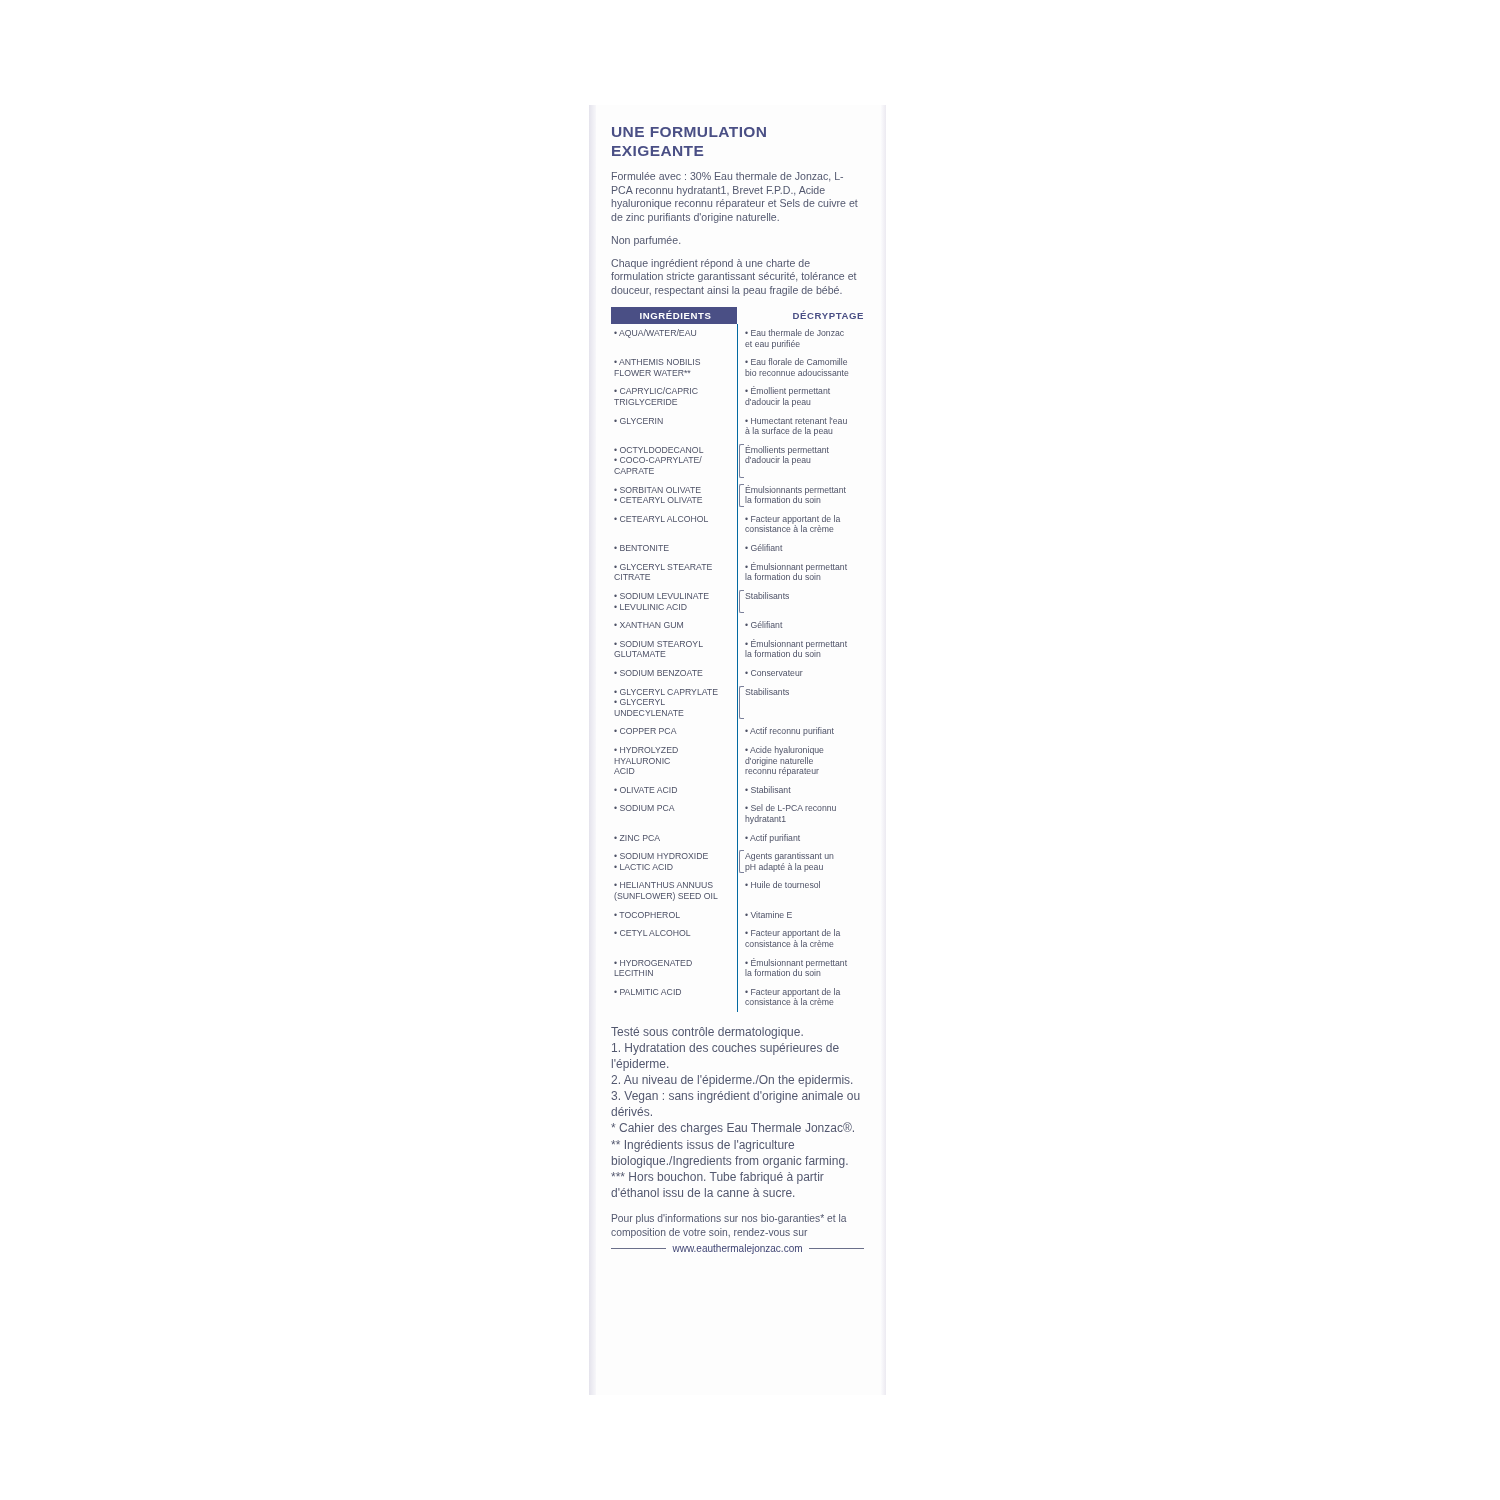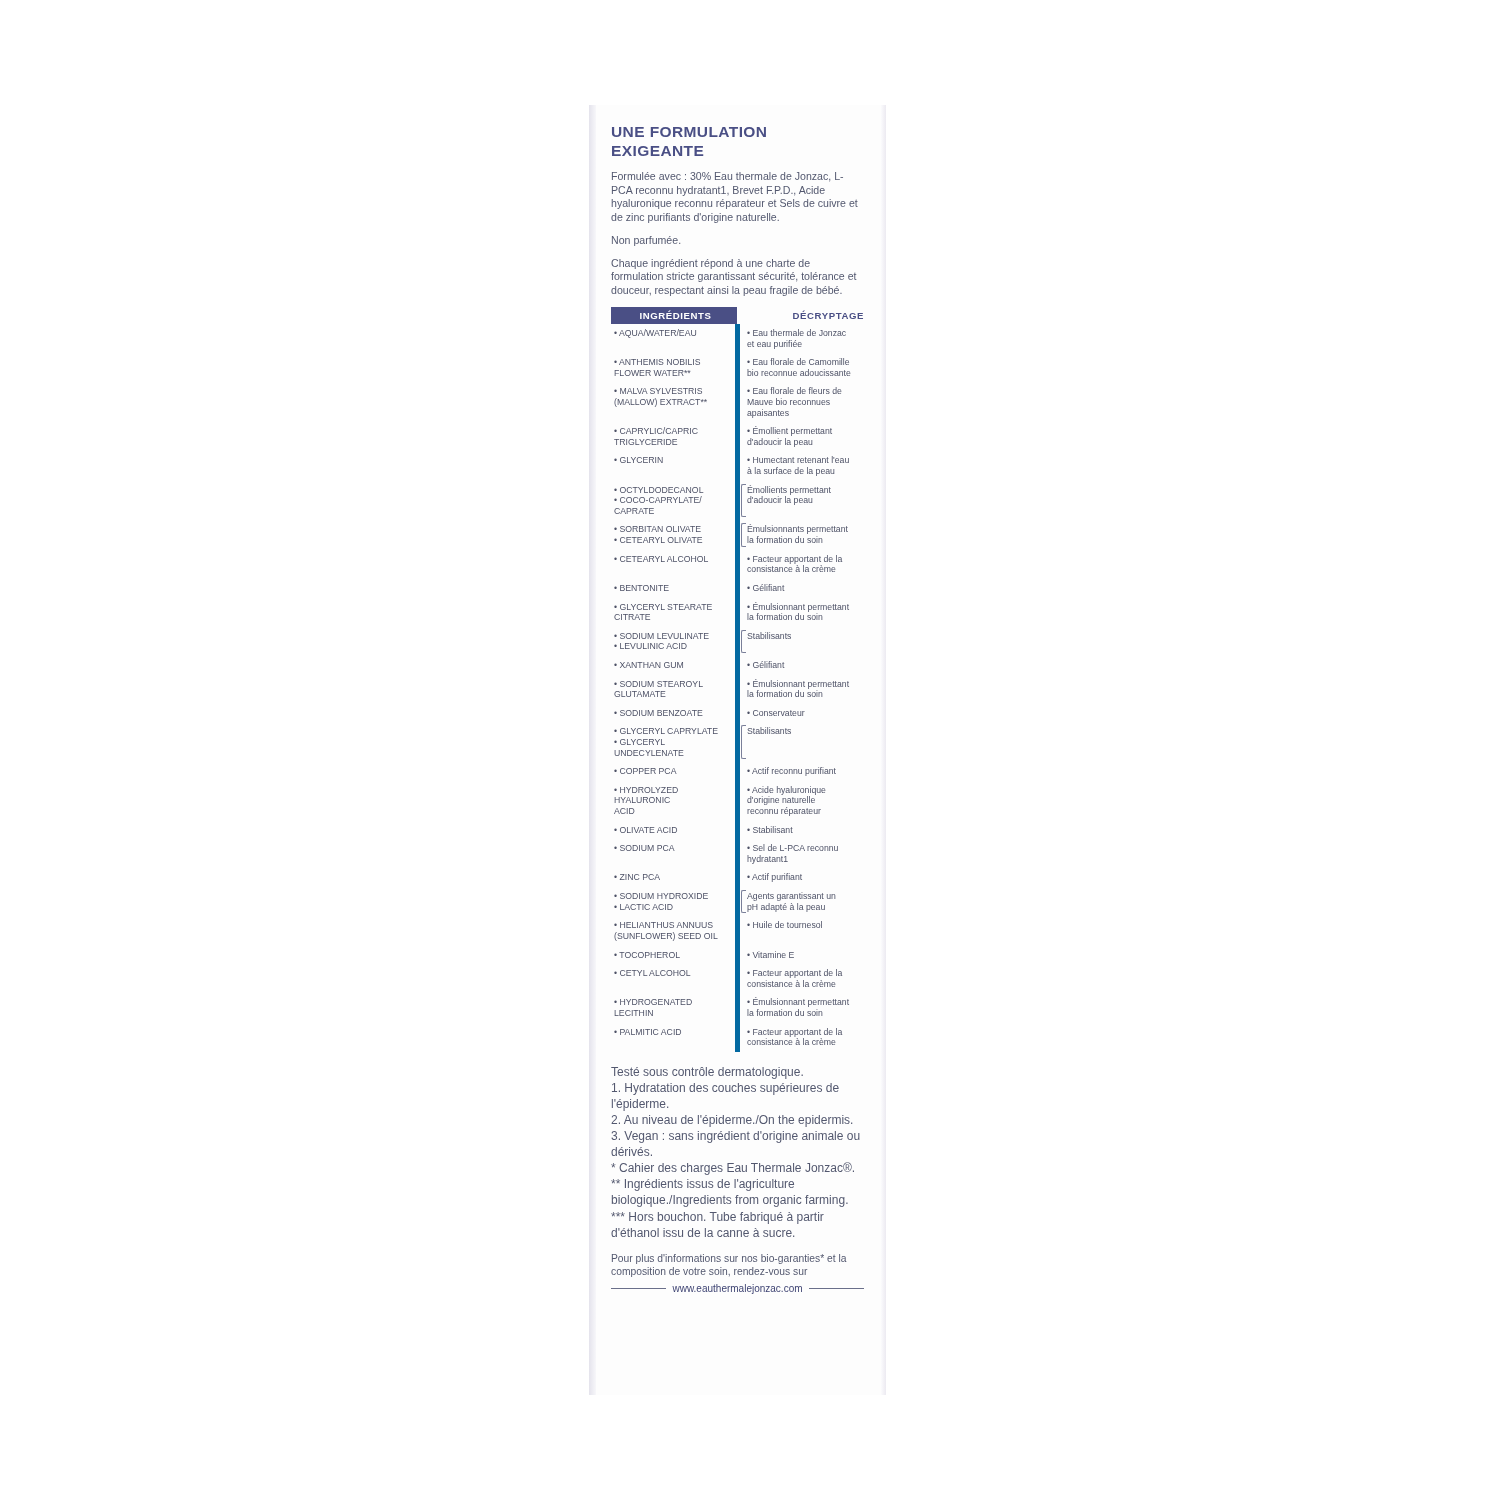--- a/index.html
+++ b/index.html
@@ -86,21 +86,21 @@
     width: 50%;
   }
   td.cl, td.cr {
     vertical-align: top;
     font-size: 8.7px;
     color: #4d5166;
     line-height: 1.22;
     padding: 4px 4px 4px 2px;
   }
   td.cl {
-    border-right: 5px solid #0369a1;
+    border-right: 1px solid #0369a1;
     padding-left: 3px;
   }
   td.cr {
     padding-left: 7px;
     position: relative;
   }
   .bullet-line {
     display: block;
     white-space: pre-line;
   }
@@ -183,31 +183,20 @@
               <span class="bullet-line">ANTHEMIS NOBILIS
 FLOWER WATER**</span>
             </td>
             <td class="cr">
               <span class="bullet-line">Eau florale de Camomille
 bio reconnue adoucissante</span>
             </td>
           </tr>
           <tr>
             <td class="cl">
-              <span class="bullet-line">MALVA SYLVESTRIS
-(MALLOW) EXTRACT**</span>
-            </td>
-            <td class="cr">
-              <span class="bullet-line">Eau florale de fleurs de
-Mauve bio reconnues
-apaisantes</span>
-            </td>
-          </tr>
-          <tr>
-            <td class="cl">
               <span class="bullet-line">CAPRYLIC/CAPRIC
 TRIGLYCERIDE</span>
             </td>
             <td class="cr">
               <span class="bullet-line">Émollient permettant
 d'adoucir la peau</span>
             </td>
           </tr>
           <tr>
             <td class="cl">

